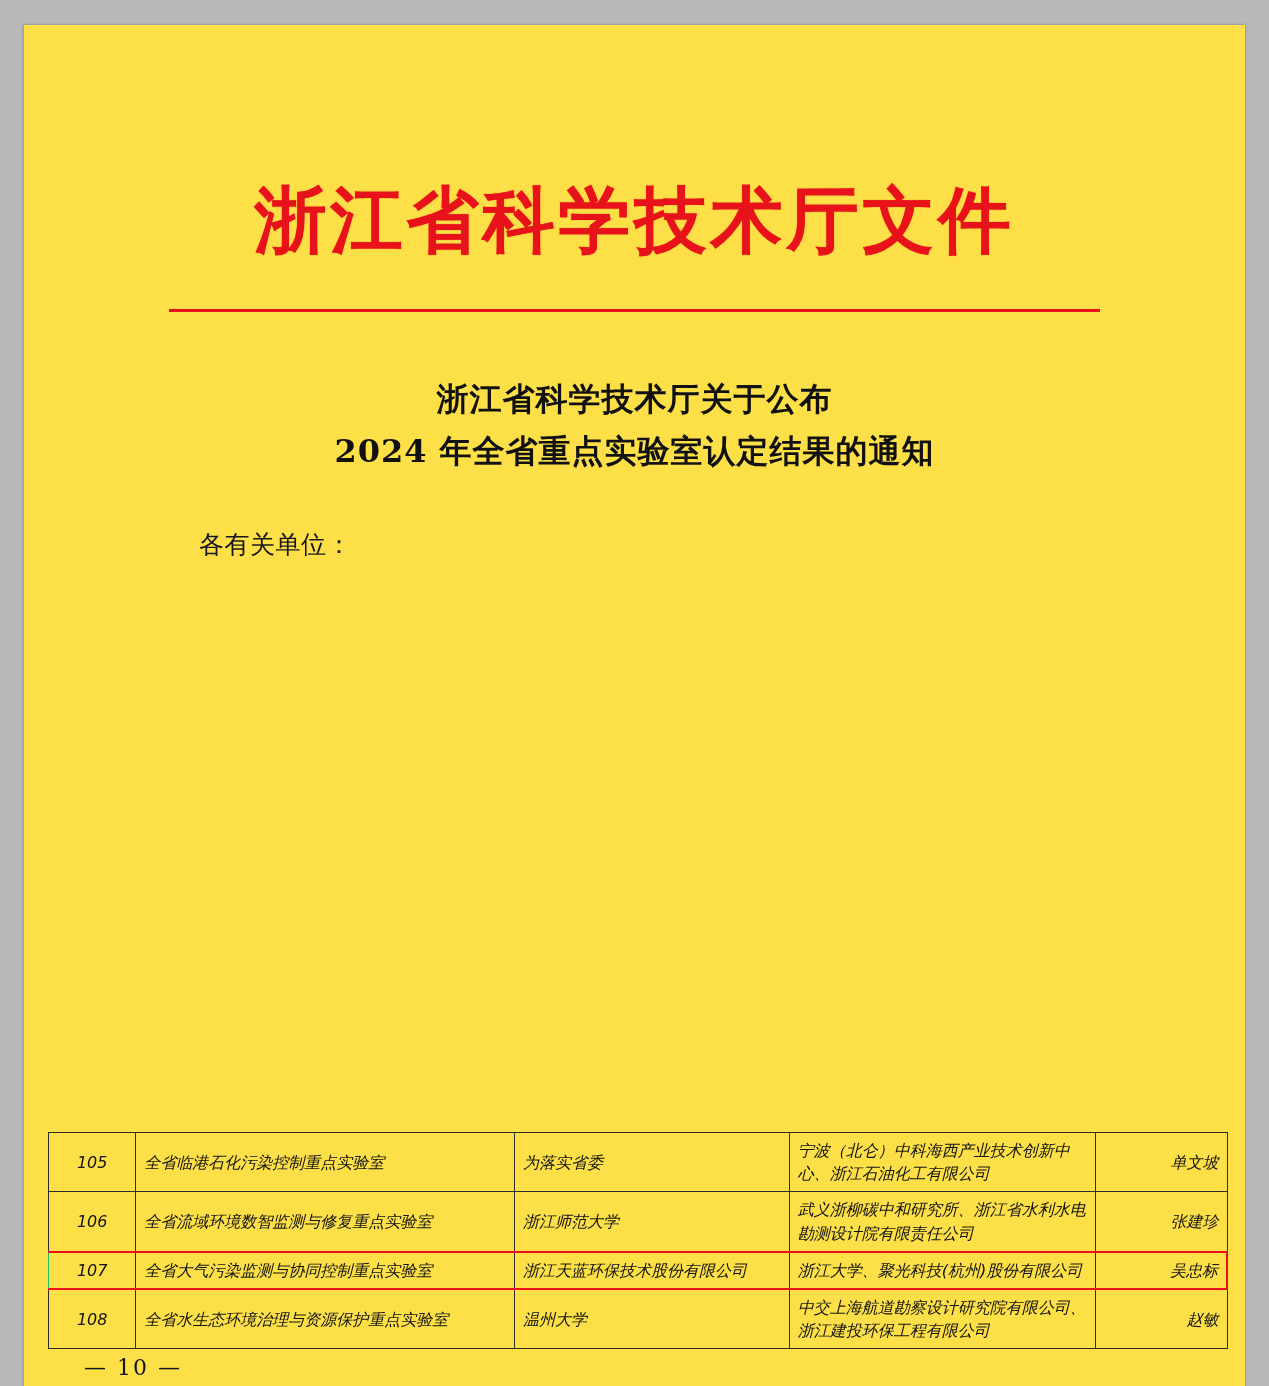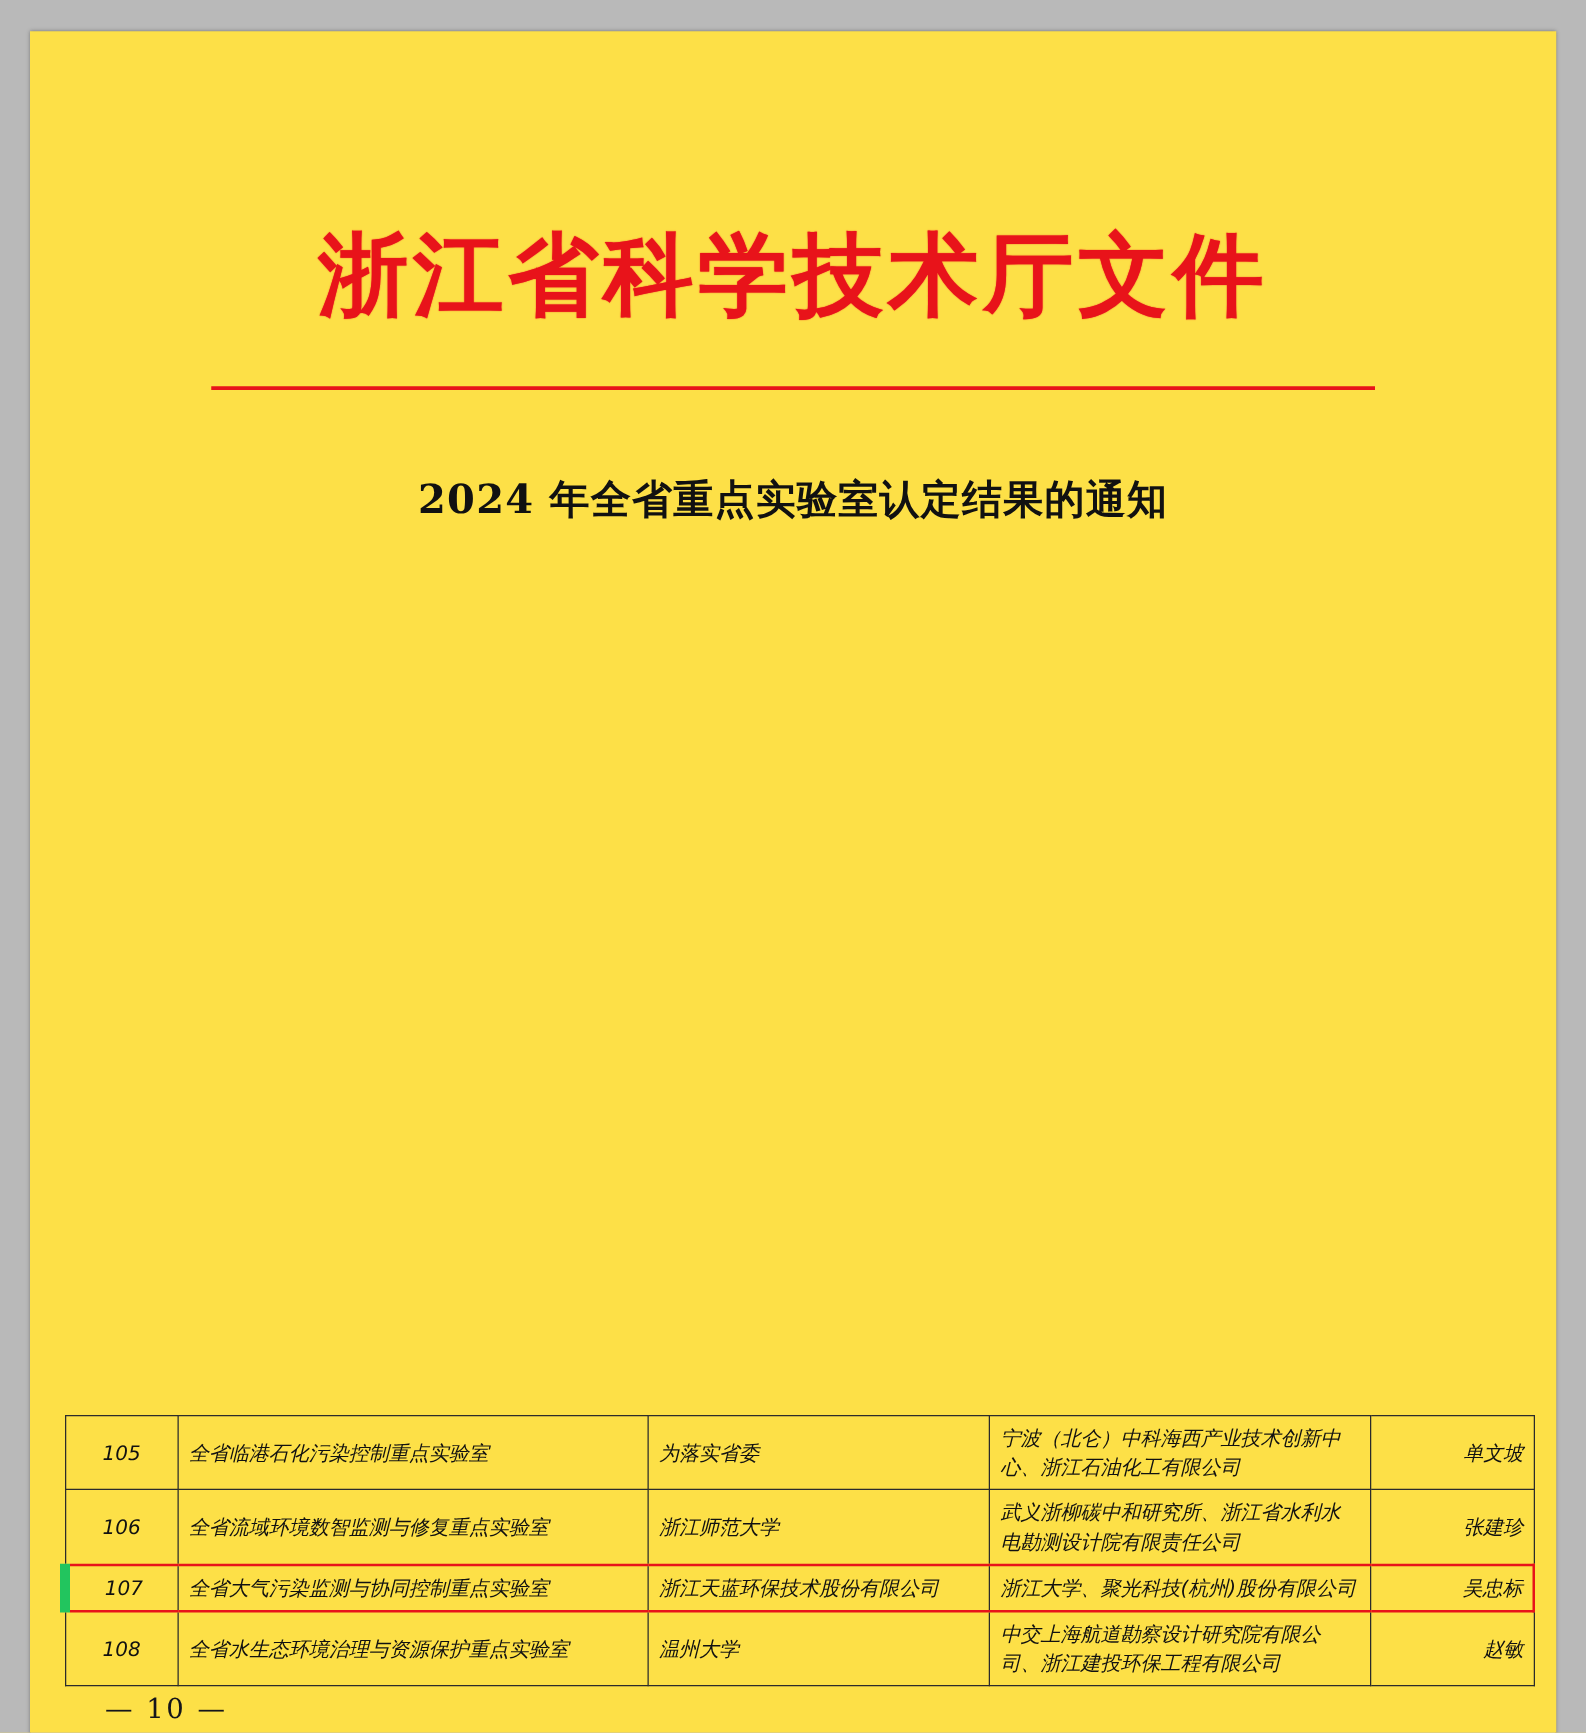--- a/index.html
+++ b/index.html
@@ -89,21 +89,21 @@
   }
   td.c-no { width: 72px; text-align: center; }
   td.c-name { width: 376px; }
   td.c-unit { width: 268px; }
   td.c-co { width: 300px; }
   td.c-person { width: 118px; text-align: right; }
   tr.highlight td {
     border-top: 2px solid #e8131a;
     border-bottom: 2px solid #e8131a;
   }
-  tr.highlight td:first-child { border-left: 8px solid #22c55e; }
+  tr.highlight td:first-child { border-left: 1px solid #22c55e; }
   tr.highlight td:last-child { border-right: 2px solid #e8131a; }
   .page-foot {
     position: absolute;
     left: 60px;
     top: 1330px;
     font-size: 22px;
     color: #15151a;
     letter-spacing: 2px;
   }
   .edge-left {
@@ -124,24 +124,26 @@
 <div class="edge-right"></div>
 
 <div class="page">
 
   <div class="doc-title">浙江省科学技术厅文件</div>
 
 
   <div class="red-rule"></div>
 
   <div class="title-block">
+    <div>浙江省科学技术厅关于公布</div>
     <div>2024 年全省重点实验室认定结果的通知</div>
   </div>
 
   <div class="body-block">
+    <div class="salutation">各有关单位：</div>
   </div>
 
   <div class="table-wrap">
     <table class="lab-table">
       <tbody>
         <tr>
           <td class="c-no">105</td>
           <td class="c-name">全省临港石化污染控制重点实验室</td>
           <td class="c-unit">为落实省委</td>
           <td class="c-co">宁波（北仑）中科海西产业技术创新中心、浙江石油化工有限公司</td>

